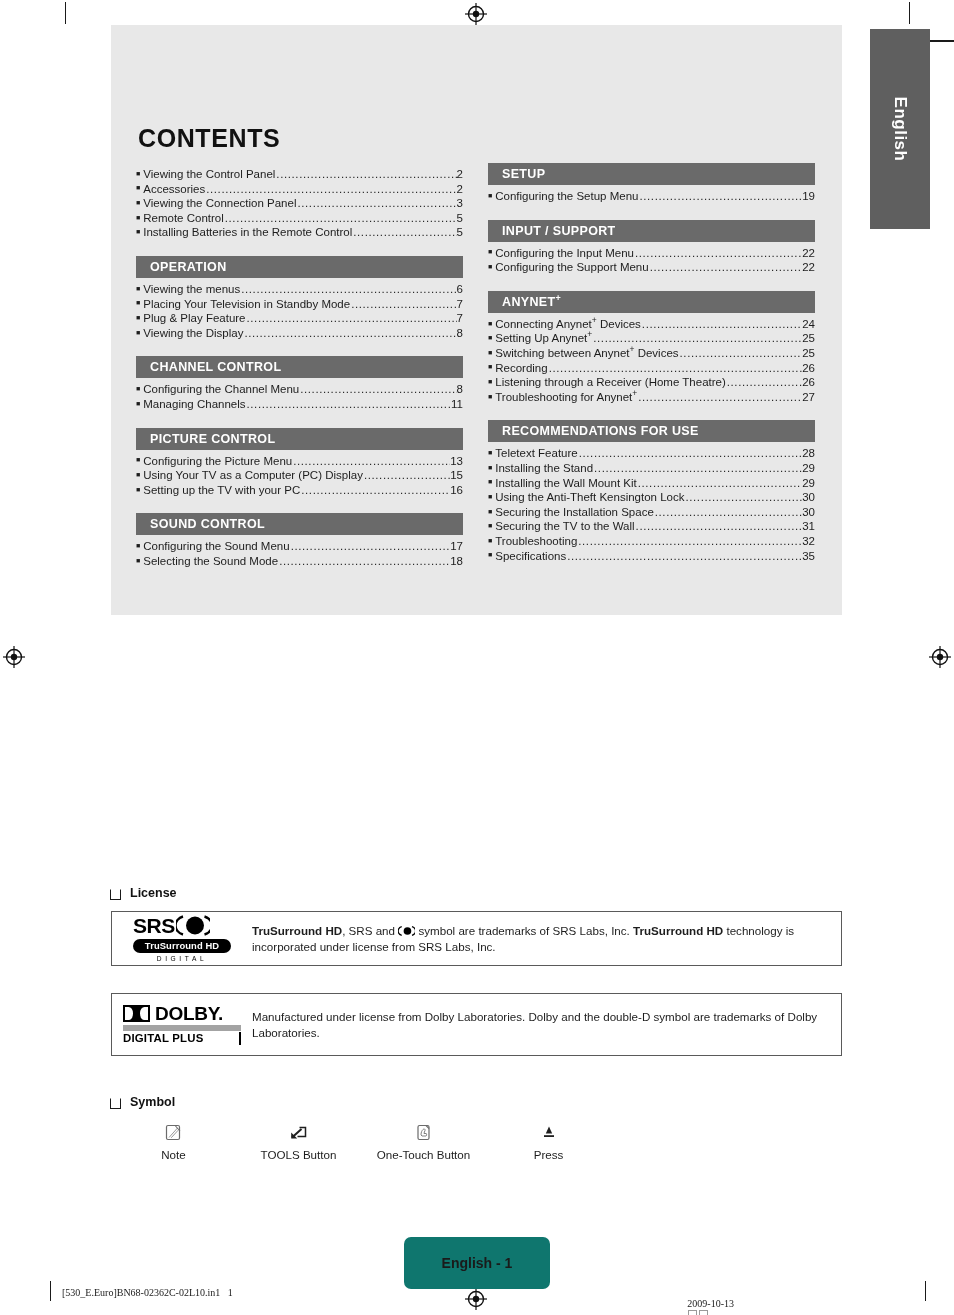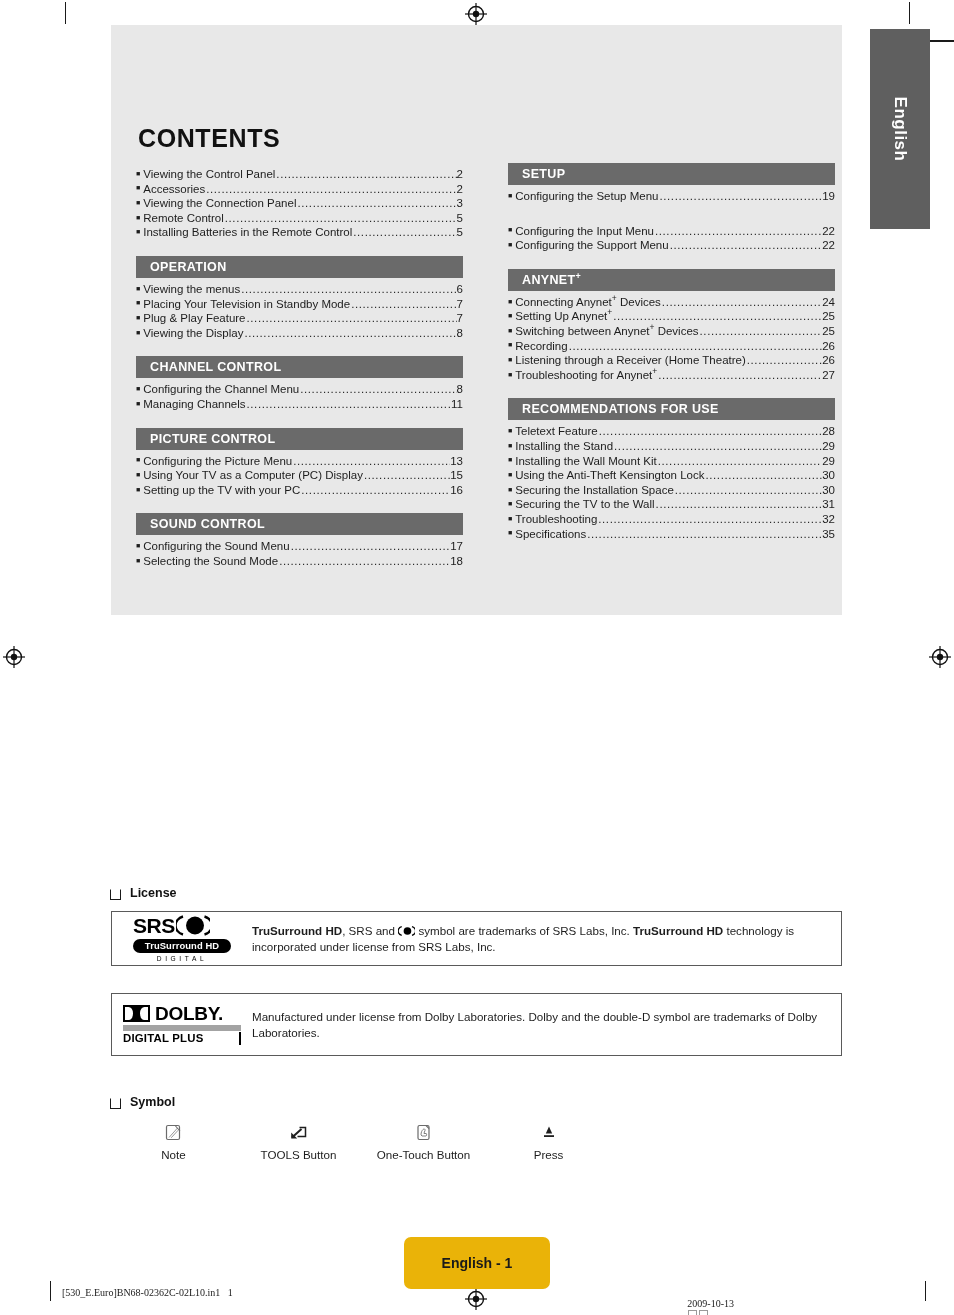--- a/index.html
+++ b/index.html
@@ -82,21 +82,21 @@
     letter-spacing: 0.6px;
     color: #111111;
   }
 
   
   .toc-col {
     position: absolute;
     width: 327px;
   }
   .toc-col.left  { left: 136px; top: 163px; }
-  .toc-col.right { left: 488px; top: 163px; margin-left: 20px; }
+  .toc-col.right { left: 488px; top: 163px; }
 
   .toc-group { margin-bottom: 16px; }
 
   .group-header {
     background: #6a6a6a;
     color: #ffffff;
     font-size: 12.5px;
     font-weight: bold;
     letter-spacing: 0.35px;
     padding: 4px 0 4px 14px;
@@ -324,21 +324,21 @@
     margin-top: 2px;
   }
 
   
   .page-pill {
     position: absolute;
     left: 404px;
     top: 1237px;
     width: 146px;
     height: 52px;
-    background: #eab308;
+    background: #0f766e;
     border-radius: 7px;
     display: flex;
     align-items: center;
     justify-content: center;
     font-size: 14px;
     font-weight: bold;
     color: #1a1a1a;
   }
 
   
@@ -555,20 +555,21 @@
       <ul class="group-items">
         <li class="toc-item">
           <span class="toc-bullet">■</span>
           <span class="toc-text"><span>Configuring the Setup Menu</span></span>
           <span class="toc-leader">.........................................................................................</span>
           <span class="toc-page">19</span>
         </li>
       </ul>
     </div>
     <div class="toc-group">
+      <div class="group-header"><span>INPUT / SUPPORT</span></div>
       <ul class="group-items">
         <li class="toc-item">
           <span class="toc-bullet">■</span>
           <span class="toc-text"><span>Configuring the Input Menu</span></span>
           <span class="toc-leader">.........................................................................................</span>
           <span class="toc-page">22</span>
         </li>
         <li class="toc-item">
           <span class="toc-bullet">■</span>
           <span class="toc-text"><span>Configuring the Support Menu</span></span>

